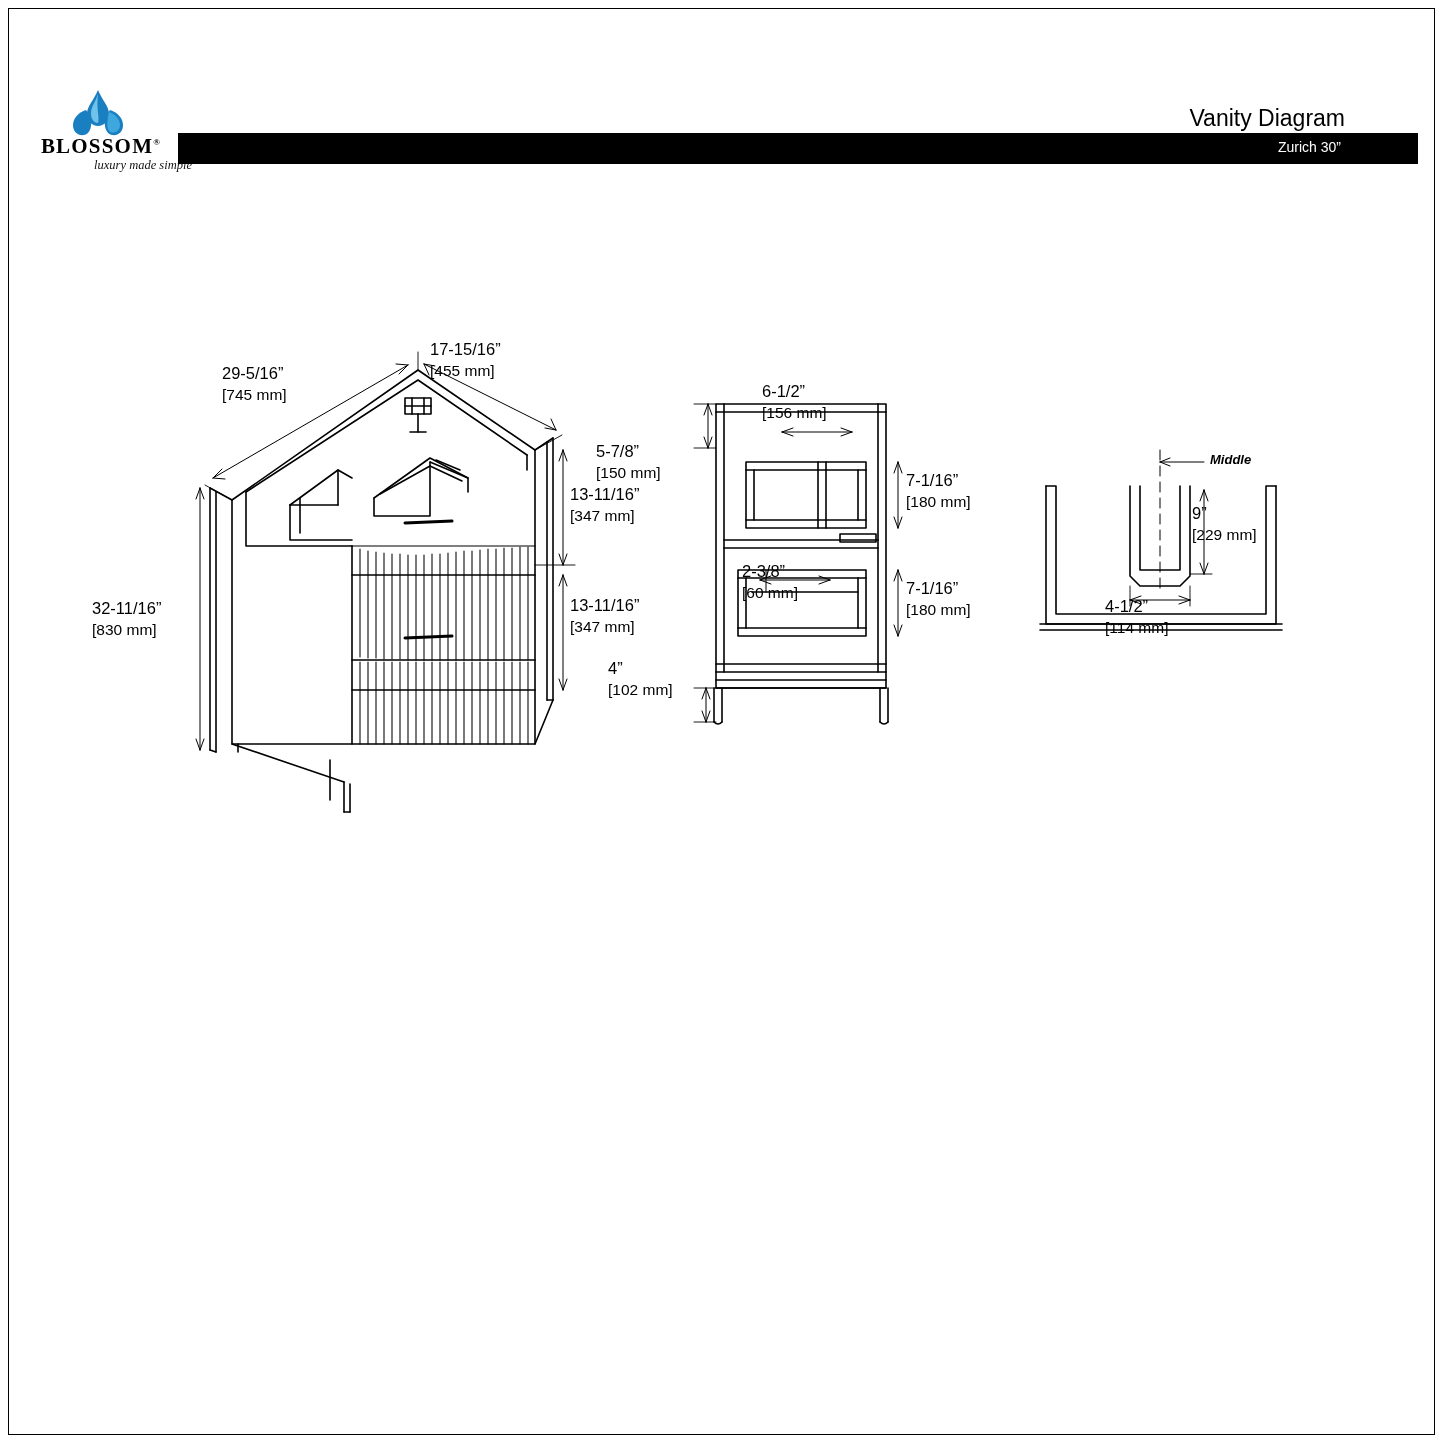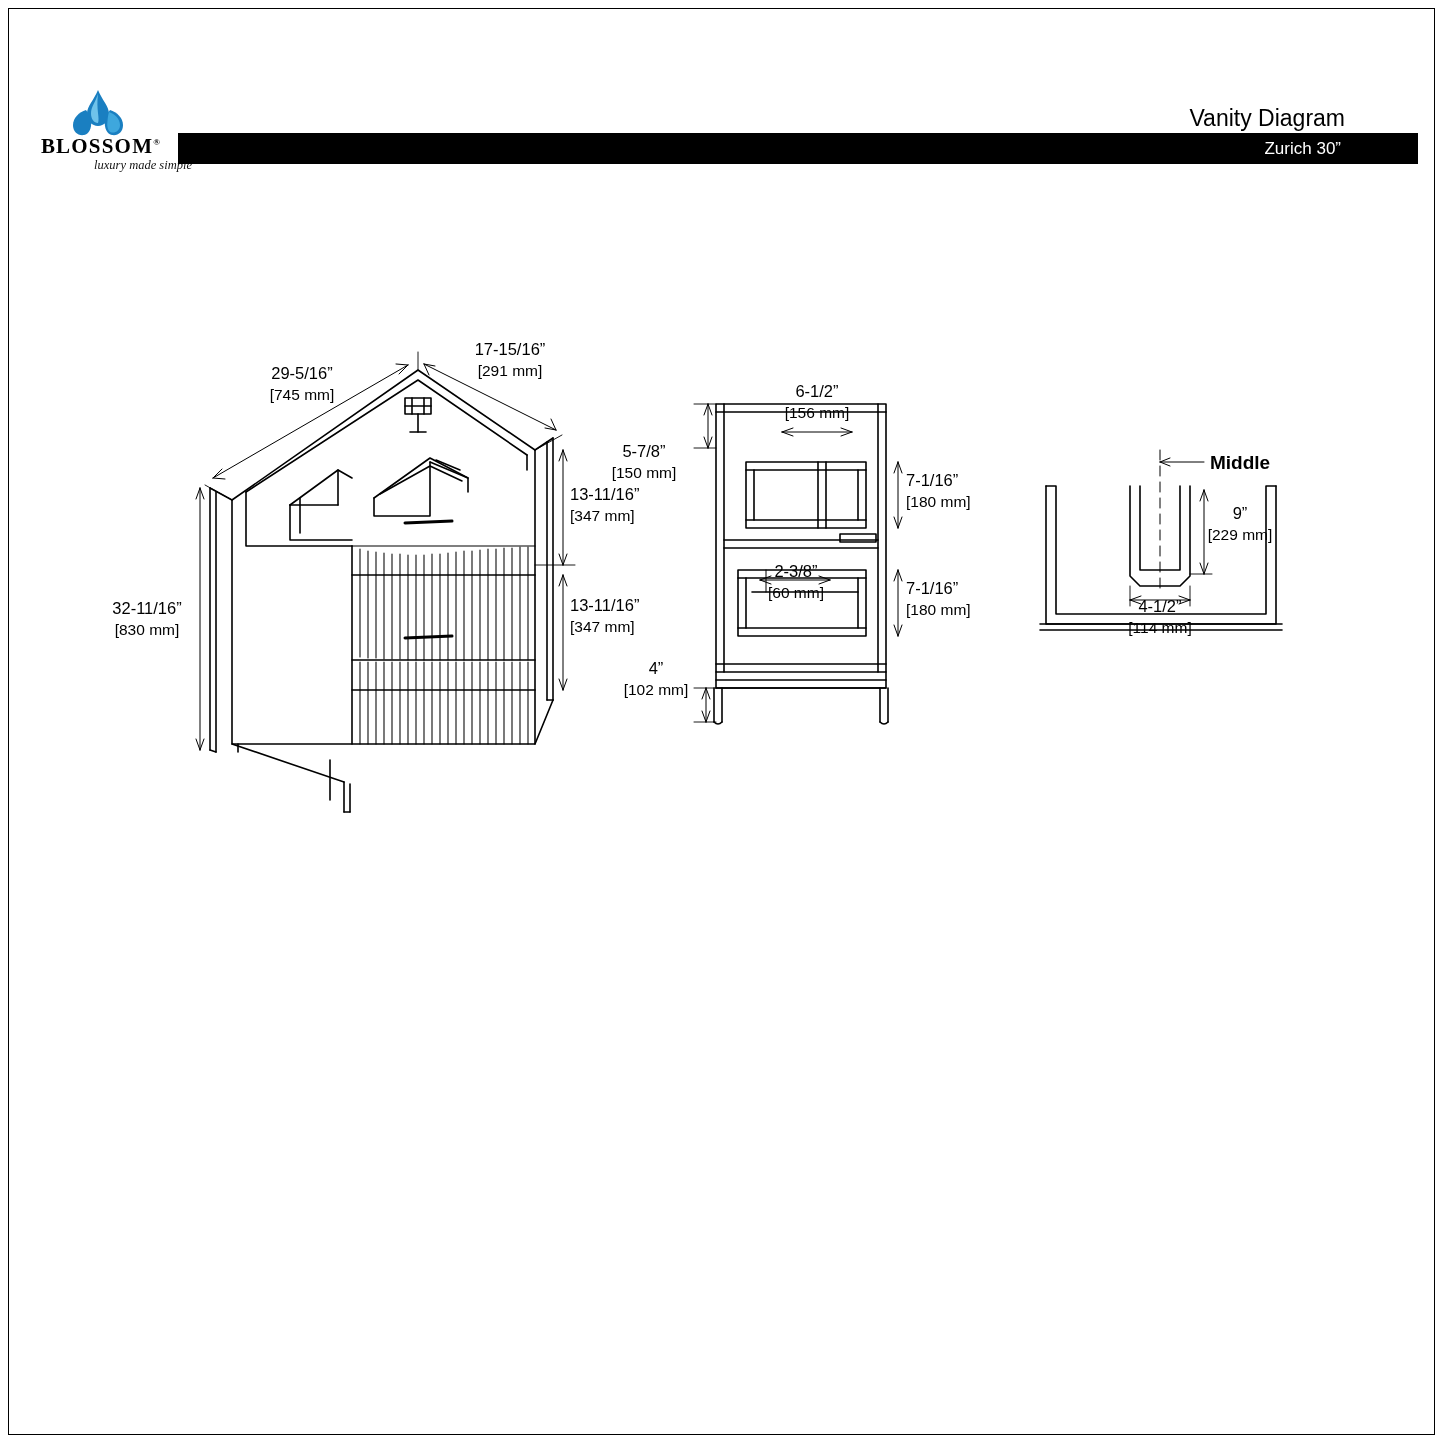--- a/index.html
+++ b/index.html
@@ -75,46 +75,47 @@
   .header-title {
     position: absolute;
     right: 100px; top: 105px;
     font-size: 23px;
     color: #000;
     white-space: nowrap;
   }
   .header-sub {
     position: absolute;
     right: 104px; top: 139px;
-    font-size: 17px;
+    font-size: 14px;
     color: #ffffff;
     white-space: nowrap;
   }
 
   
   .drawing {
     position: absolute;
     left: 0; top: 0;
     width: 1445px; height: 1445px;
   }
   .dim {
     position: absolute;
     font-size: 16.5px;
     line-height: 21px;
     white-space: nowrap;
     color: #000;
   }
-  .dim.center { text-align: center; }
+  .dim.center { text-align: left; }
   .dim .l2 { display: block; }
   .dim .mm { font-size: 15.5px; }
   .label-middle {
     position: absolute;
-    font-size: 19px;
+    font-size: 13px;
     font-weight: bold;
     white-space: nowrap;
+    font-style: italic;
   }
   svg { display: block; }
 </style>
 </head>
 <body>
 
 <div class="page-border"></div>
 
 <div class="header">
 
@@ -362,21 +363,21 @@
     </g>
   </svg>
 
   <div class="dim center" style="left:222px; top:363px; width:160px;">
     <span>29-5/16”</span>
     <span class="l2 mm">[745 mm]</span>
   </div>
 
   <div class="dim center" style="left:430px; top:339px; width:160px;">
     <span>17-15/16”</span>
-    <span class="l2 mm">[291 mm]</span>
+    <span class="l2 mm">[455 mm]</span>
   </div>
 
   <div class="dim center" style="left:92px; top:598px; width:110px;">
     <span>32-11/16”</span>
     <span class="l2 mm">[830 mm]</span>
   </div>
 
   <div class="dim" style="left:570px; top:484px;">
     <span>13-11/16”</span>
     <span class="l2 mm">[347 mm]</span>

